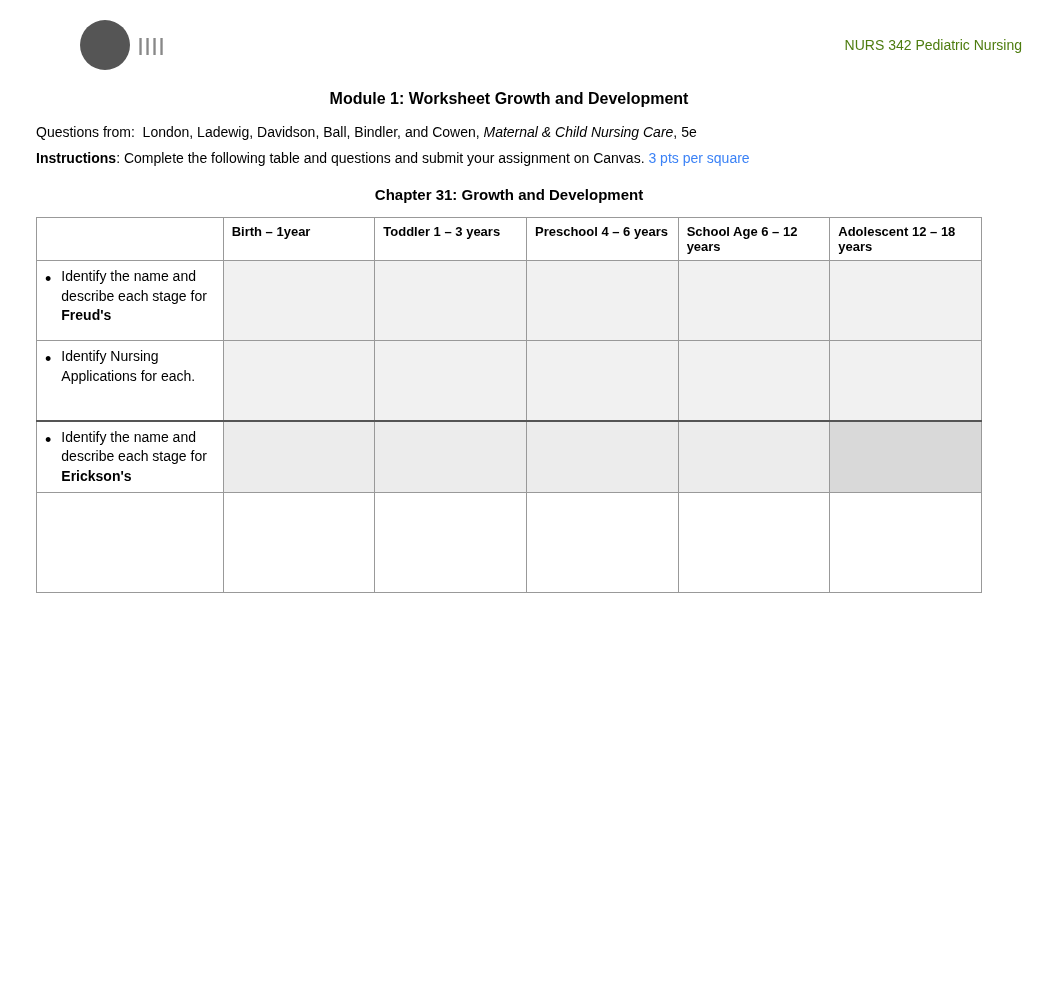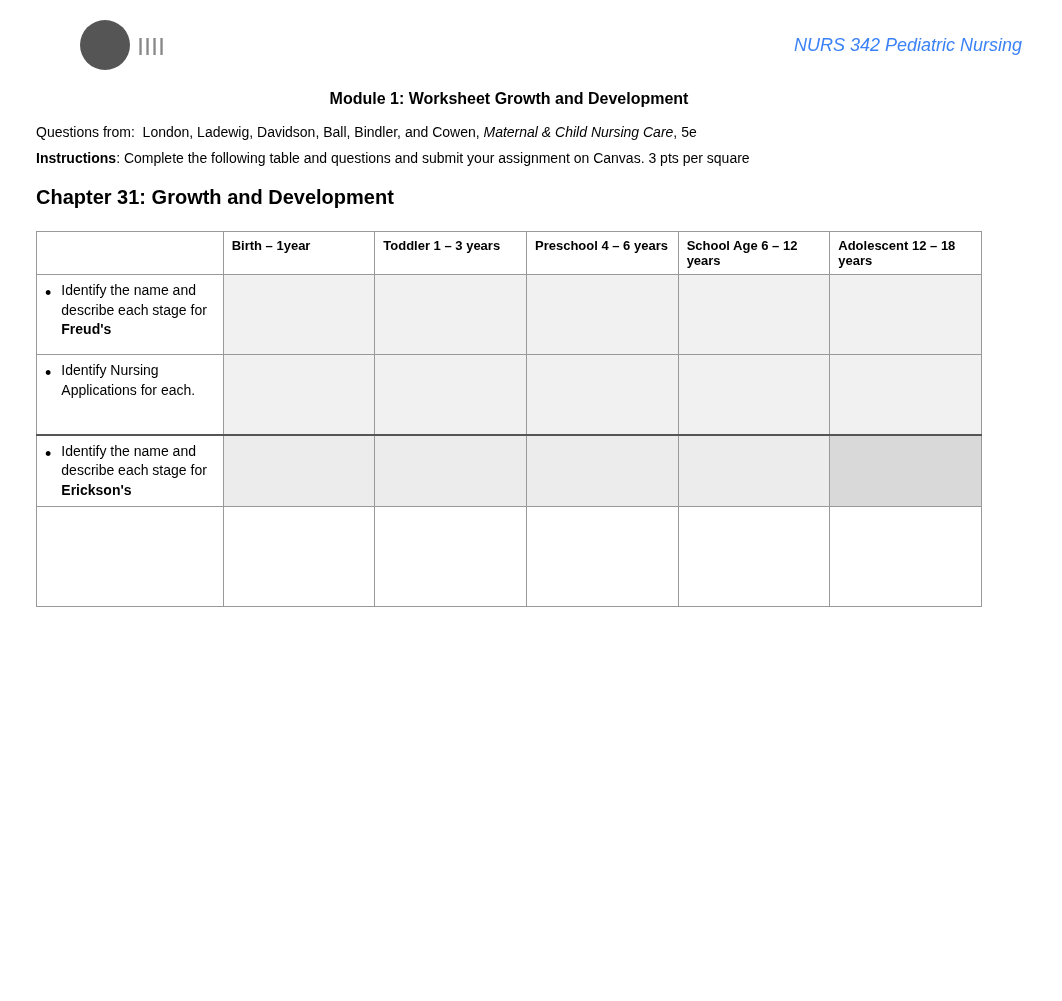--- a/index.html
+++ b/index.html
@@ -39,23 +39,22 @@
     }
 
     .logo-text {
       font-size: 18px;
       font-weight: bold;
       color: #888;
       letter-spacing: 2px;
     }
 
     .course-title {
-      font-size: 18px;
-      color: #3b82f6;
-      font-style: italic;
+      font-size: 14px;
+      color: #4d7c0f;
     }
 
     .main-content {
       padding: 10px 80px 20px 36px;
     }
 
     .module-title {
       text-align: center;
       font-size: 16px;
       font-weight: bold;
@@ -66,28 +65,29 @@
       margin-bottom: 10px;
       font-size: 14px;
     }
 
     .instructions-line {
       margin-bottom: 20px;
       font-size: 14px;
     }
 
     .green-text {
-      color: #000000;
+      color: #3b82f6;
       margin-top: 16px;
     }
 
     .chapter-title {
-      font-size: 20px;
-      font-weight: bold;
-      margin-bottom: 22px;
+      font-size: 15px;
+      font-weight: bold;
+      margin-bottom: 14px;
+      text-align: center;
     }
 
     .worksheet-table {
       width: 100%;
       border-collapse: collapse;
       margin-bottom: 20px;
     }
 
     .worksheet-table th,
     .worksheet-table td {

